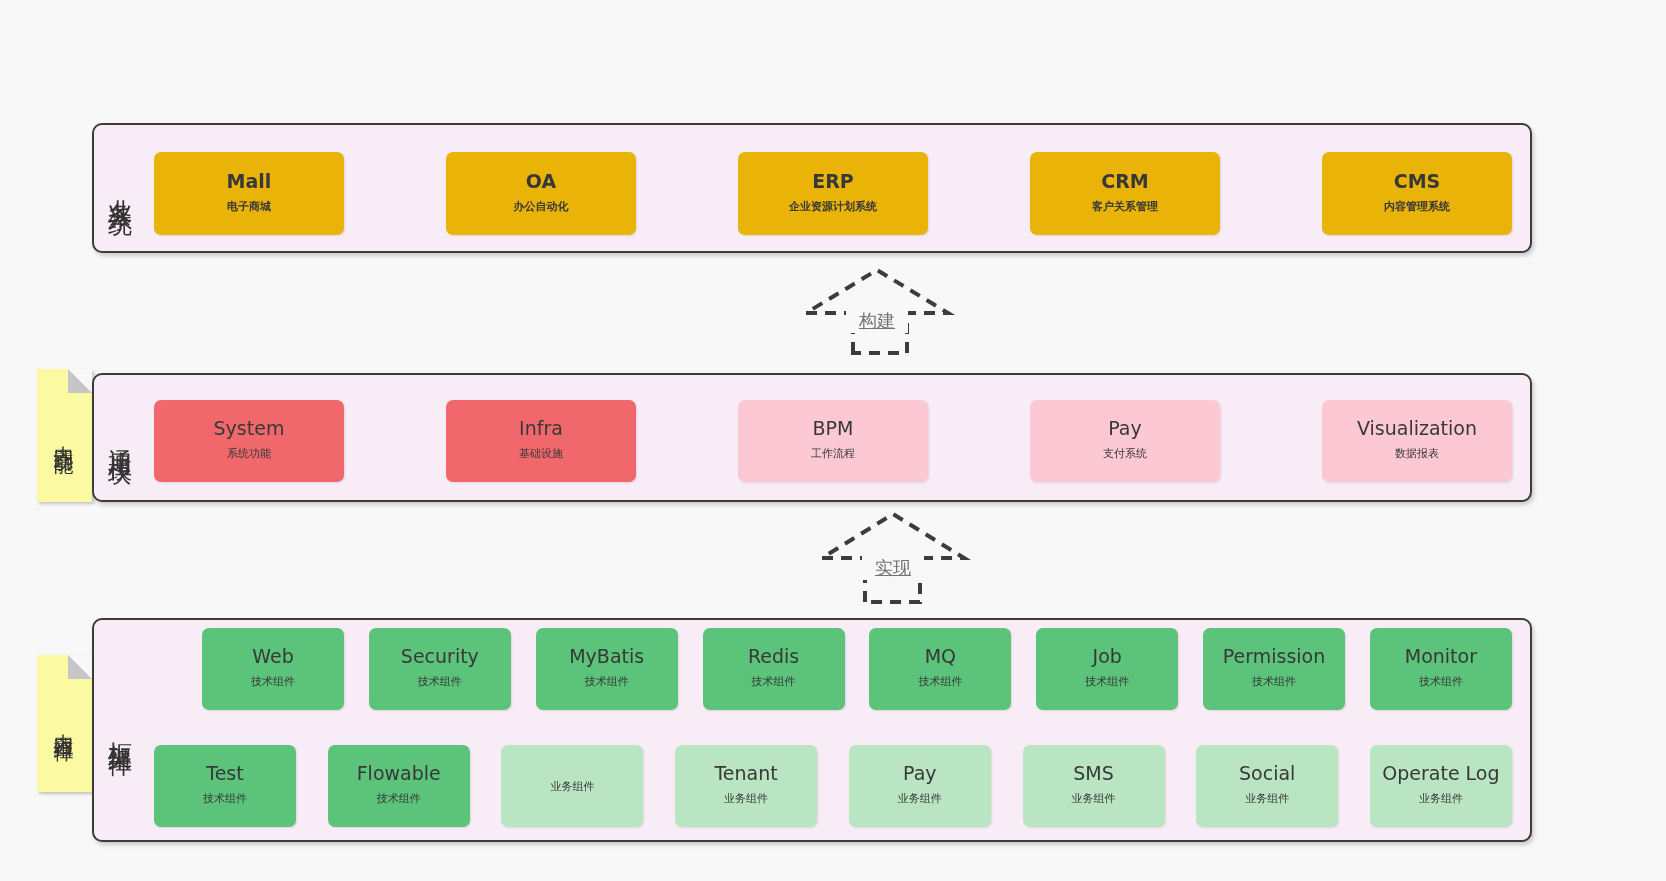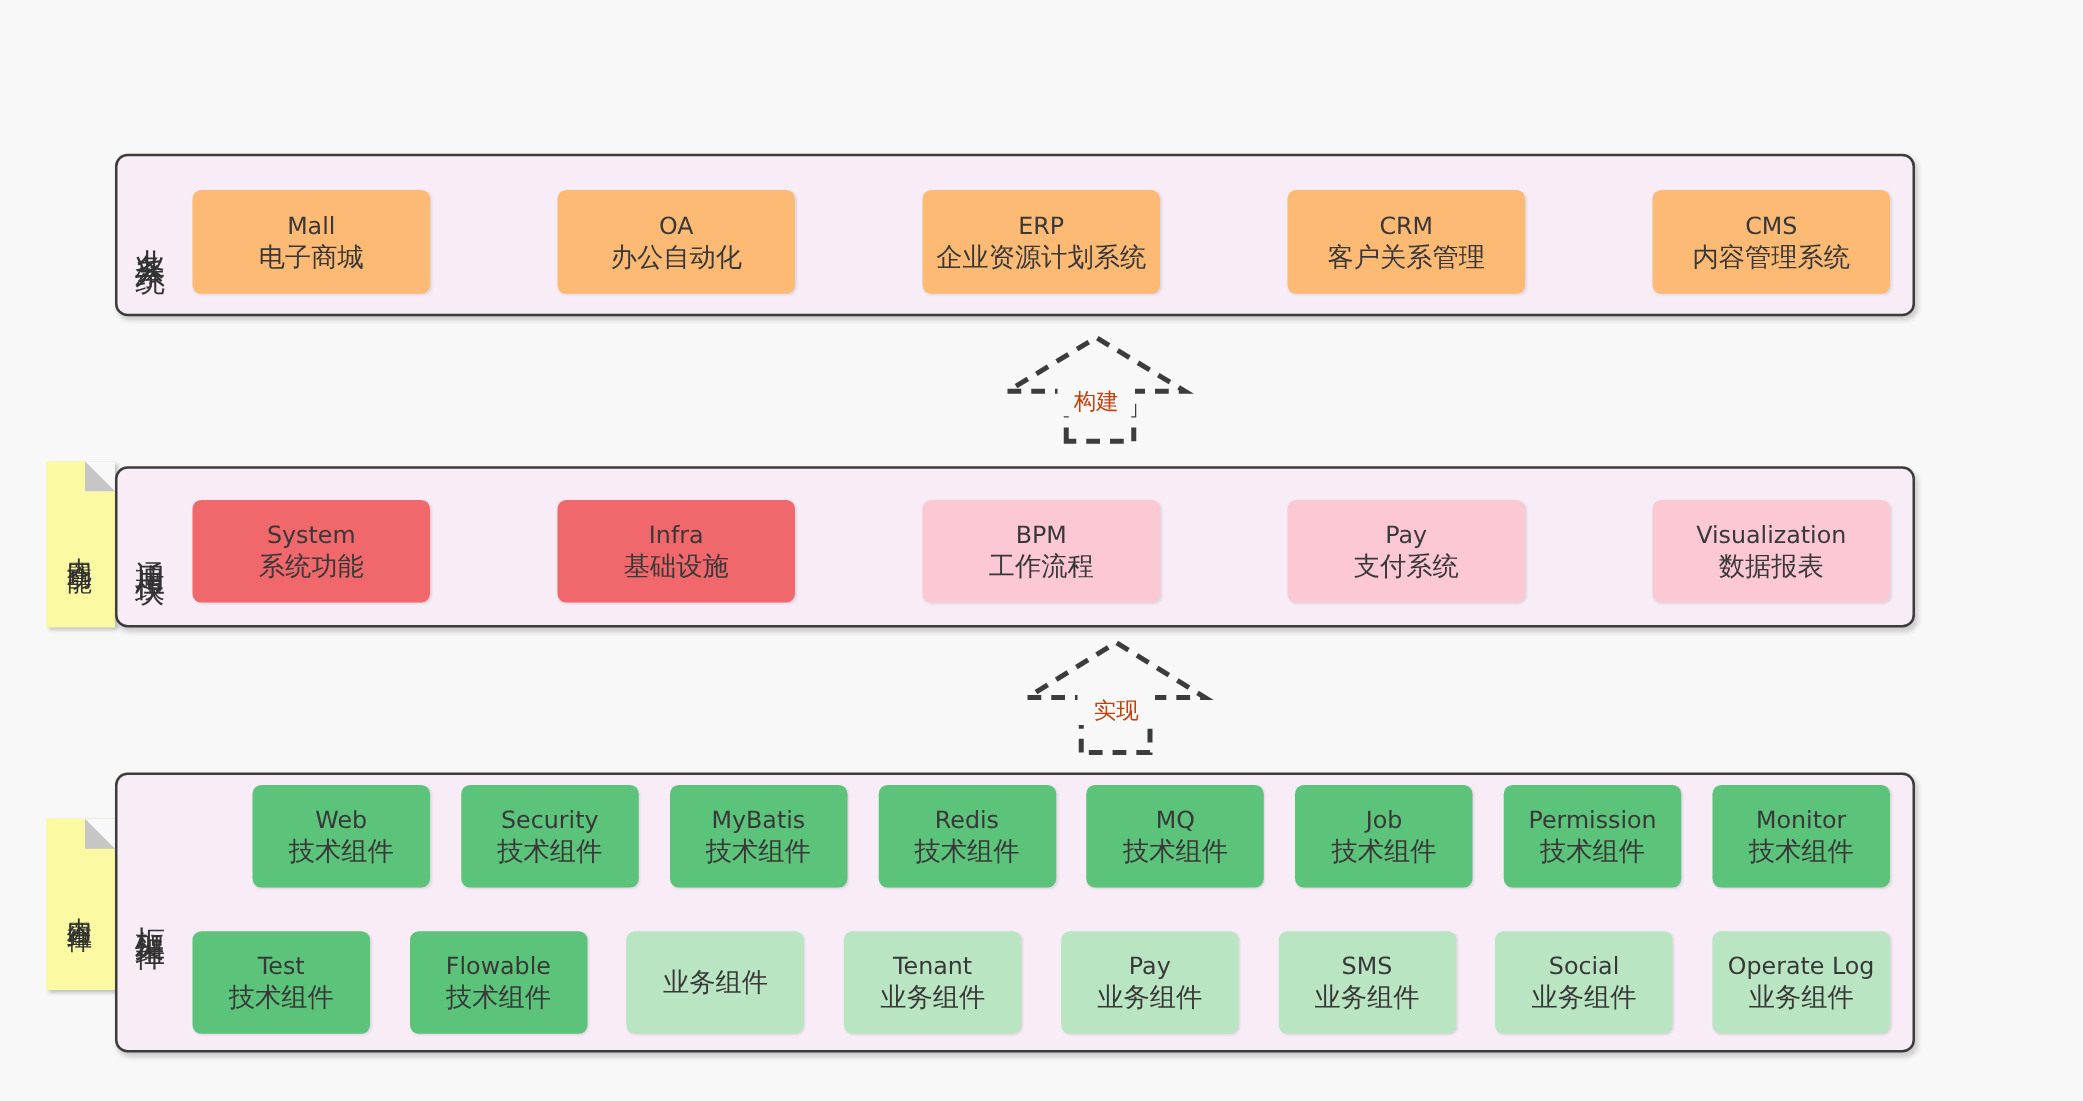--- a/index.html
+++ b/index.html
@@ -46,22 +46,22 @@
   .box{
     height:82px;border-radius:7px;
     display:flex;flex-direction:column;align-items:center;justify-content:center;
     text-align:center;box-sizing:border-box;padding:0 8px;
     box-shadow:1px 1px 2px rgba(0,0,0,0.10);
   }
   .w190{width:190px;}
   .w142{width:142px;}
   #band1 .box{height:83px;}
   .box-name{font-size:19px;line-height:25px;}
-  .box-sub{font-size:21px;line-height:25px;}
-  .blue{background:#fdba74;}
+  .box-sub{font-size:11px;line-height:25px;}
+  .blue{background:#eab308;font-weight:bold;}
   .red{background:#f1686c;}
   .pink{background:#fbc8d3;}
   .green{background:#5cc37a;}
   .green-light{background:#b9e5c2;}
 
   
   .note{
     position:absolute;left:37px;width:55px;
     background:#fbf9a1;
     box-shadow:2px 2px 3px rgba(0,0,0,0.22);
@@ -84,22 +84,22 @@
   #arrow1{left:798px;top:262px;}
   #arrow2{left:814px;top:506px;}
   .arrow path{
     fill:#f8f8f8;
     stroke:#3c3c3c;stroke-width:4;
     stroke-dasharray:11 8;stroke-linecap:butt;
   }
   .arrow-label{
     position:absolute;width:62px;height:24px;
     background:#f8f8f8;
-    font-size:18px;color:#c2410c;
-    display:flex;align-items:center;justify-content:center;
+    font-size:18px;color:#737373;
+    display:flex;align-items:center;justify-content:center;text-decoration:underline;
   }
   #arrow1-label{left:846px;top:309px;}
   #arrow2-label{left:862px;top:556px;}
 </style>
 </head>
 <body>
 
 <div class="canvas">
 
   <section class="band" id="band1">

